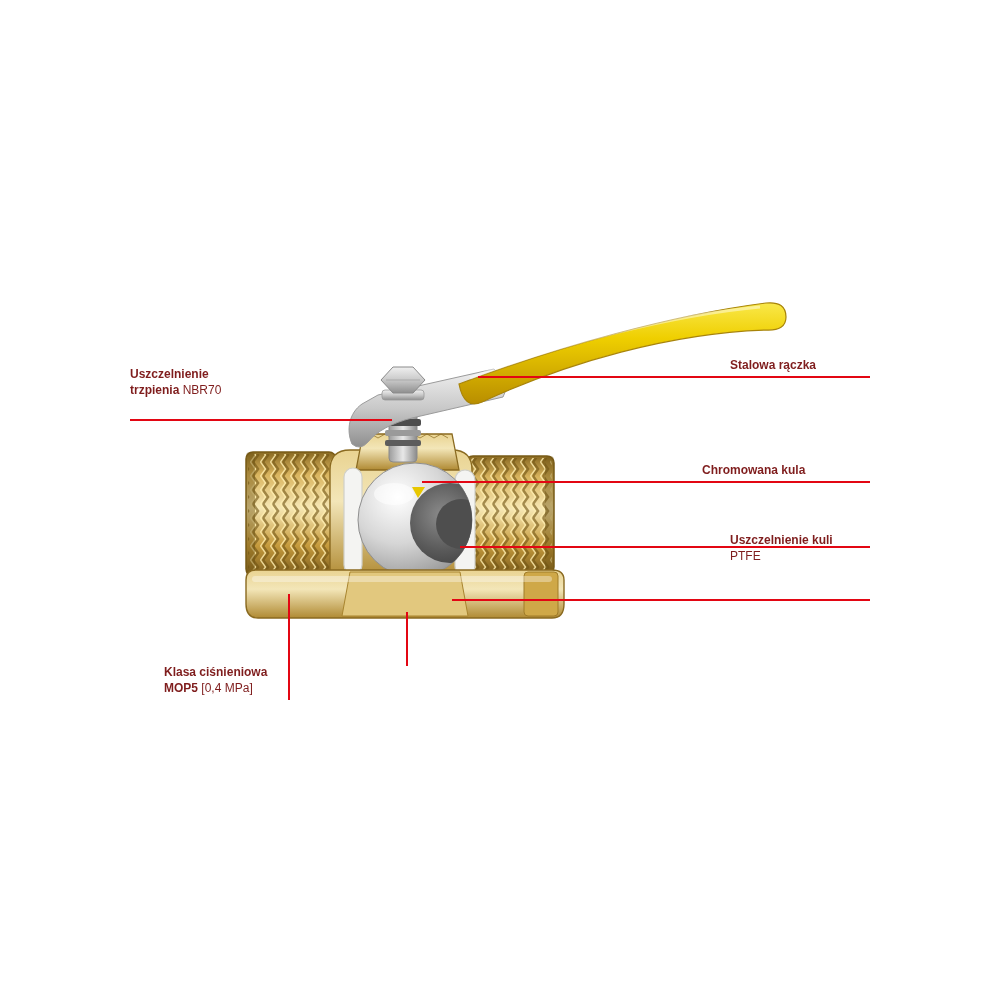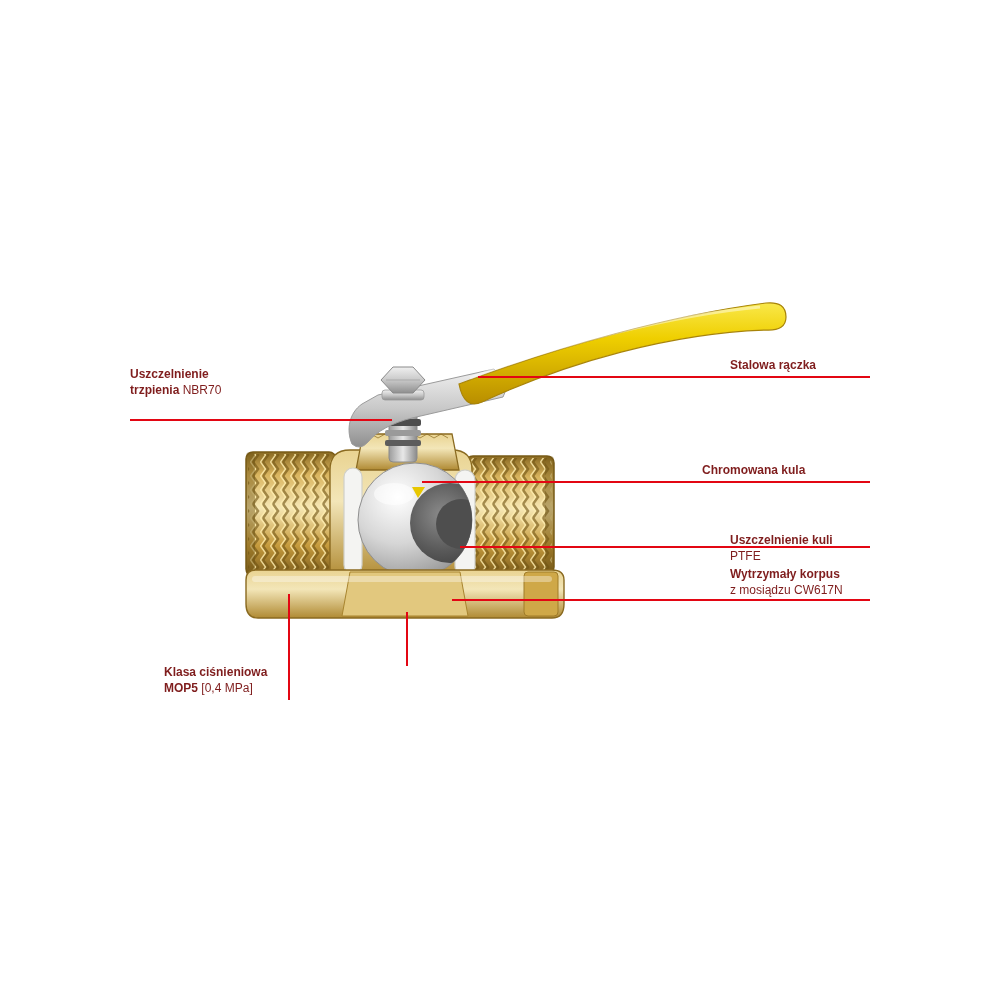--- a/index.html
+++ b/index.html
@@ -151,24 +151,20 @@
 
   <div class="label" style="left:702px;top:462px">
     <div><b>Chromowana kula</b></div>
   </div>
 
   <div class="label" style="left:730px;top:532px">
     <div><b>Uszczelnienie kuli</b></div>
     <div><span>PTFE</span></div>
   </div>
 
-  <div class="label" style="left:730px;top:566px">
-    <div><b>Wytrzymały korpus</b></div>
-    <div><span>z mosiądzu CW617N</span></div>
-  </div>
 
   <div class="label" style="left:164px;top:664px">
     <div><b>Klasa ciśnieniowa</b></div>
     <div><b>MOP5</b>
       <span>[0,4 MPa]</span></div>
   </div>
 
 
 </div>
 

